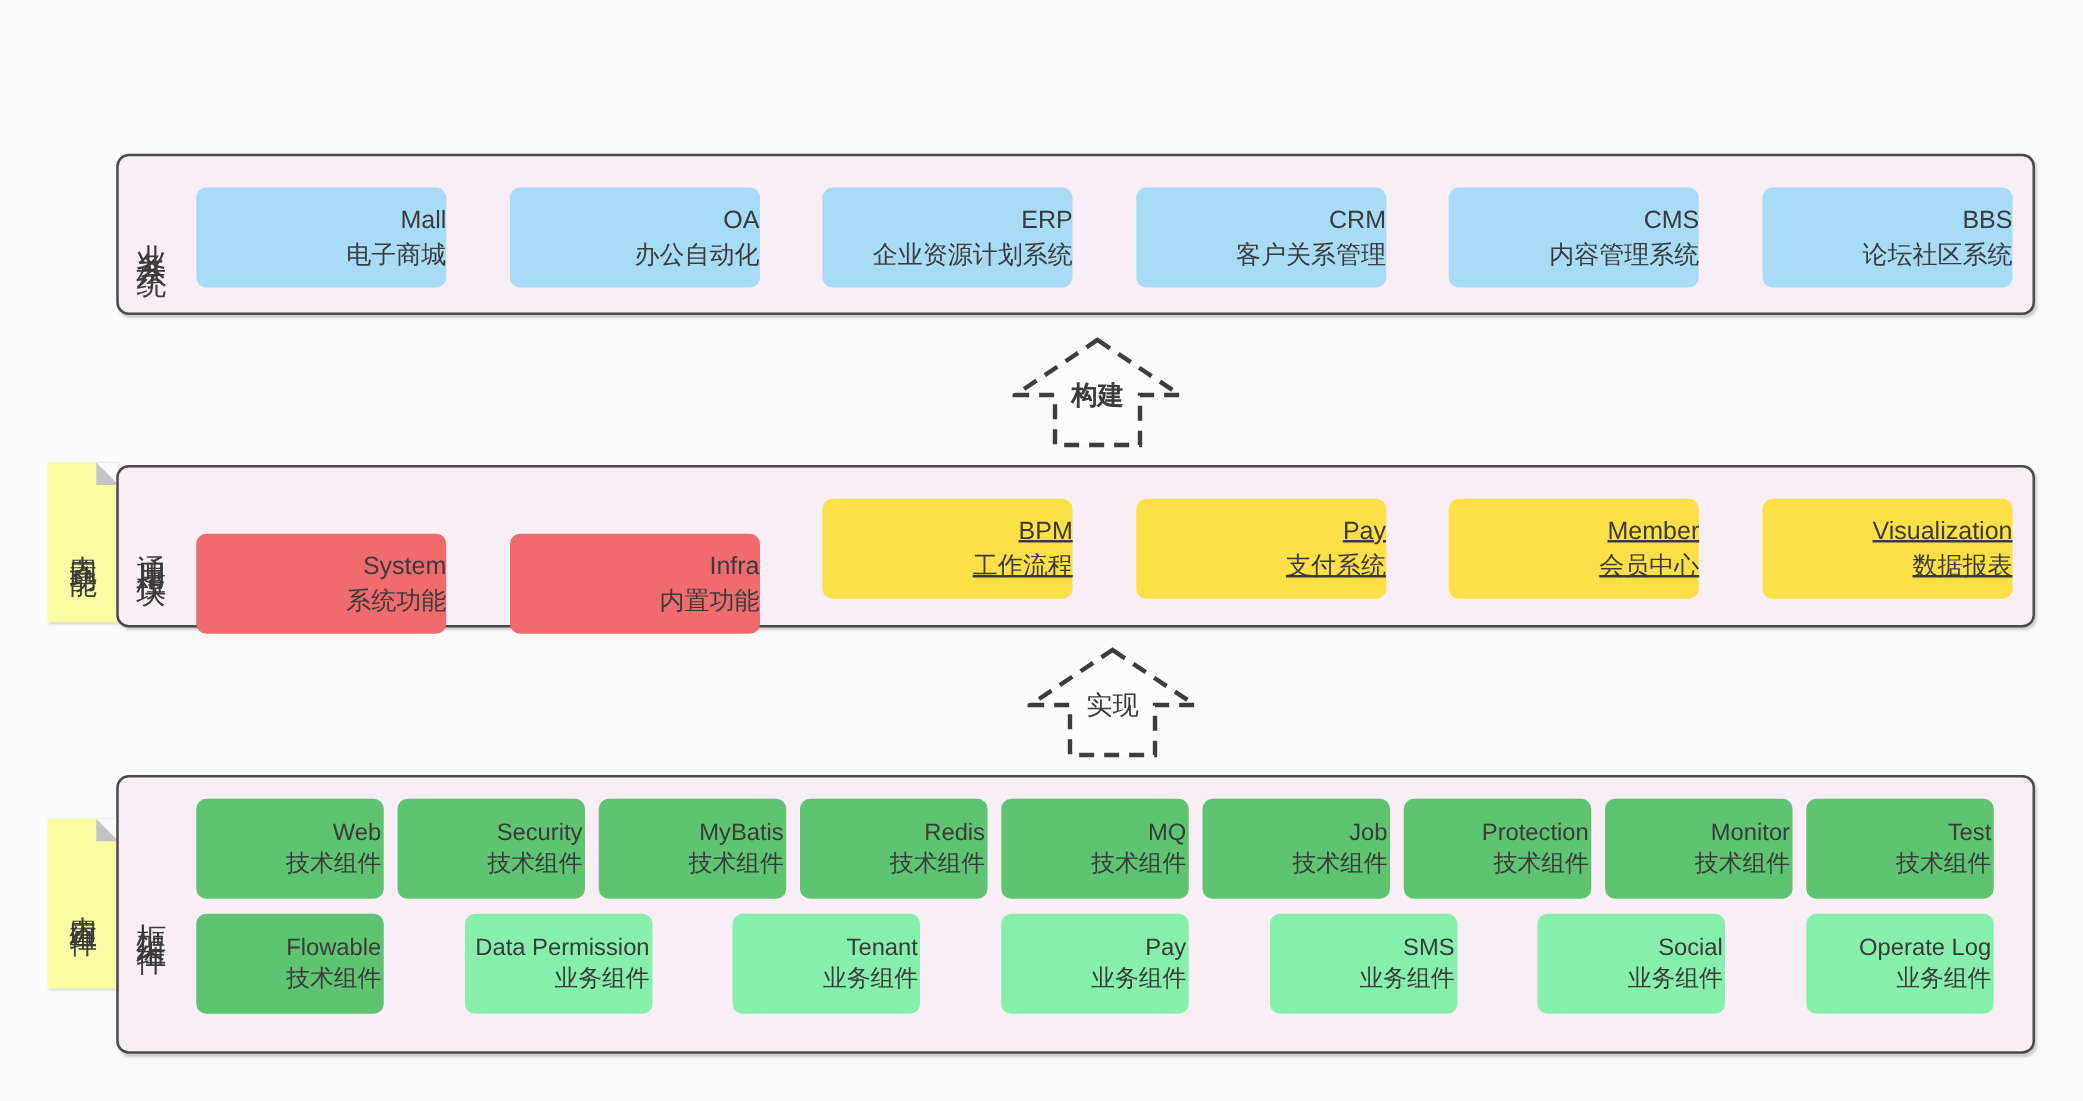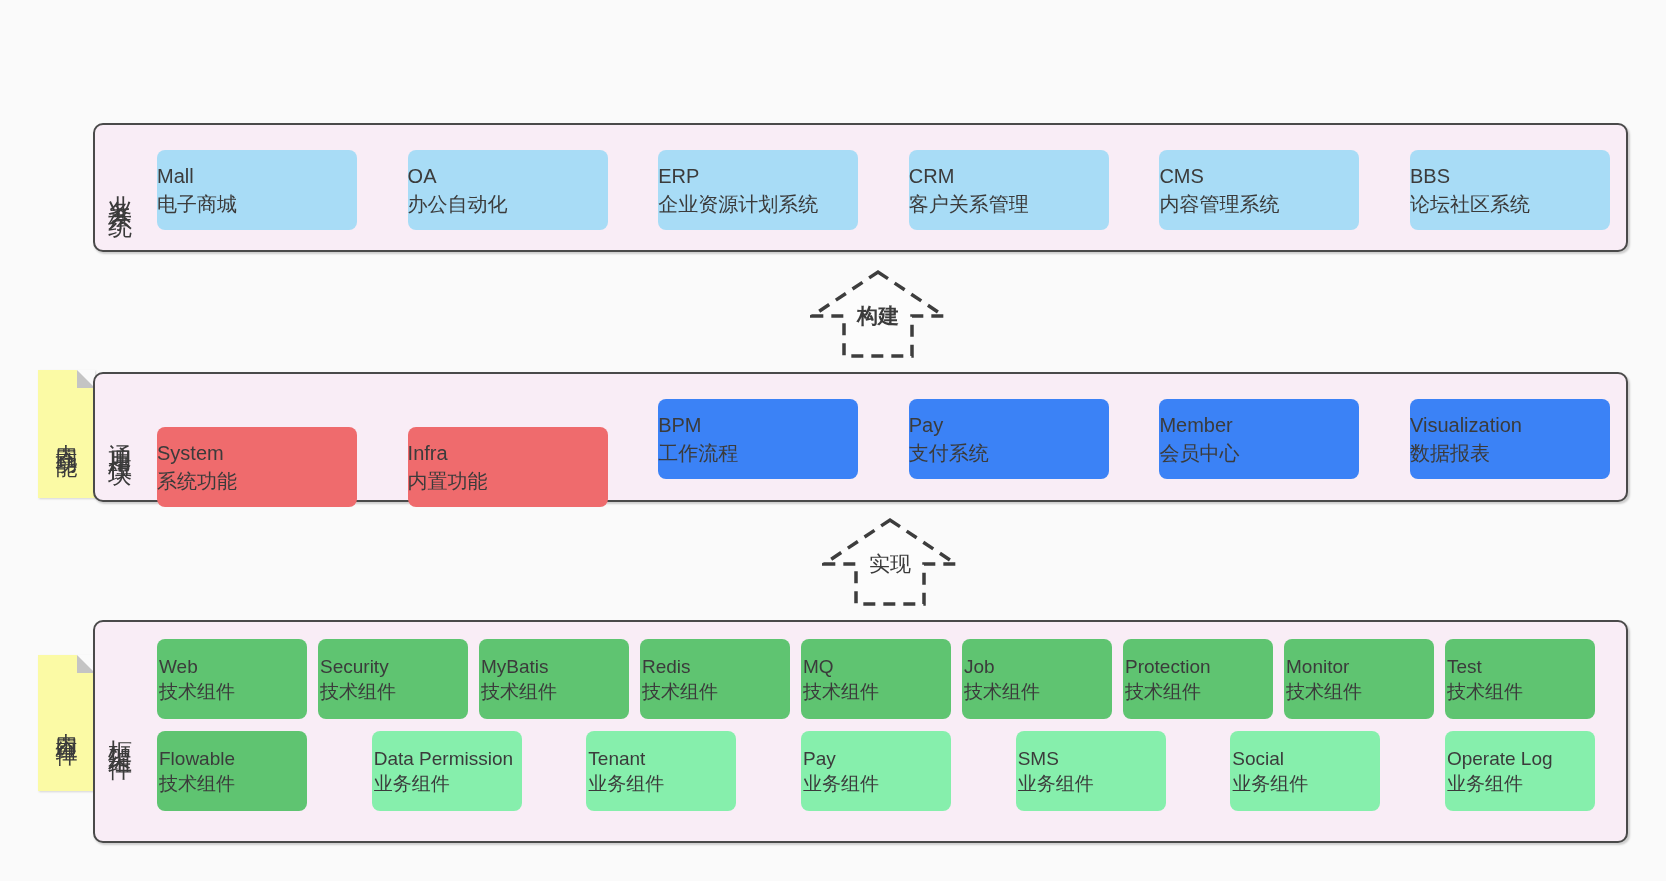--- a/index.html
+++ b/index.html
@@ -32,26 +32,26 @@
     color:#3b3b3b;white-space:nowrap;
   }
 
   
   .box-row{
     position:absolute;left:62px;right:16px;top:25px;
     display:flex;justify-content:space-between;
   }
   .box{
     width:200px;height:80px;border-radius:8px;
-    display:flex;flex-direction:column;align-items:flex-start;justify-content:center;
+    display:flex;flex-direction:column;align-items:flex-end;justify-content:center;
     text-align:center;font-size:20px;line-height:1.4;color:#3b3b3b;
   }
   .box.blue{background:#a8dcf6;}
   .box.red{background:#ef6b6d;margin-top:28px;}
-  .box.pink{background:#3b82f6;}
+  .box.pink{background:#fde047;text-decoration:underline;}
   .box.green{background:#5fc471;}
   .box.green-light{background:#86efac;}
 
   .box-grid{
     position:absolute;left:62px;right:31px;top:17px;
     display:flex;flex-wrap:wrap;justify-content:space-between;
     row-gap:12px;
   }
   .box.small{width:150px;height:80px;font-size:19px;line-height:1.32;padding:2px;box-sizing:border-box;}
 

